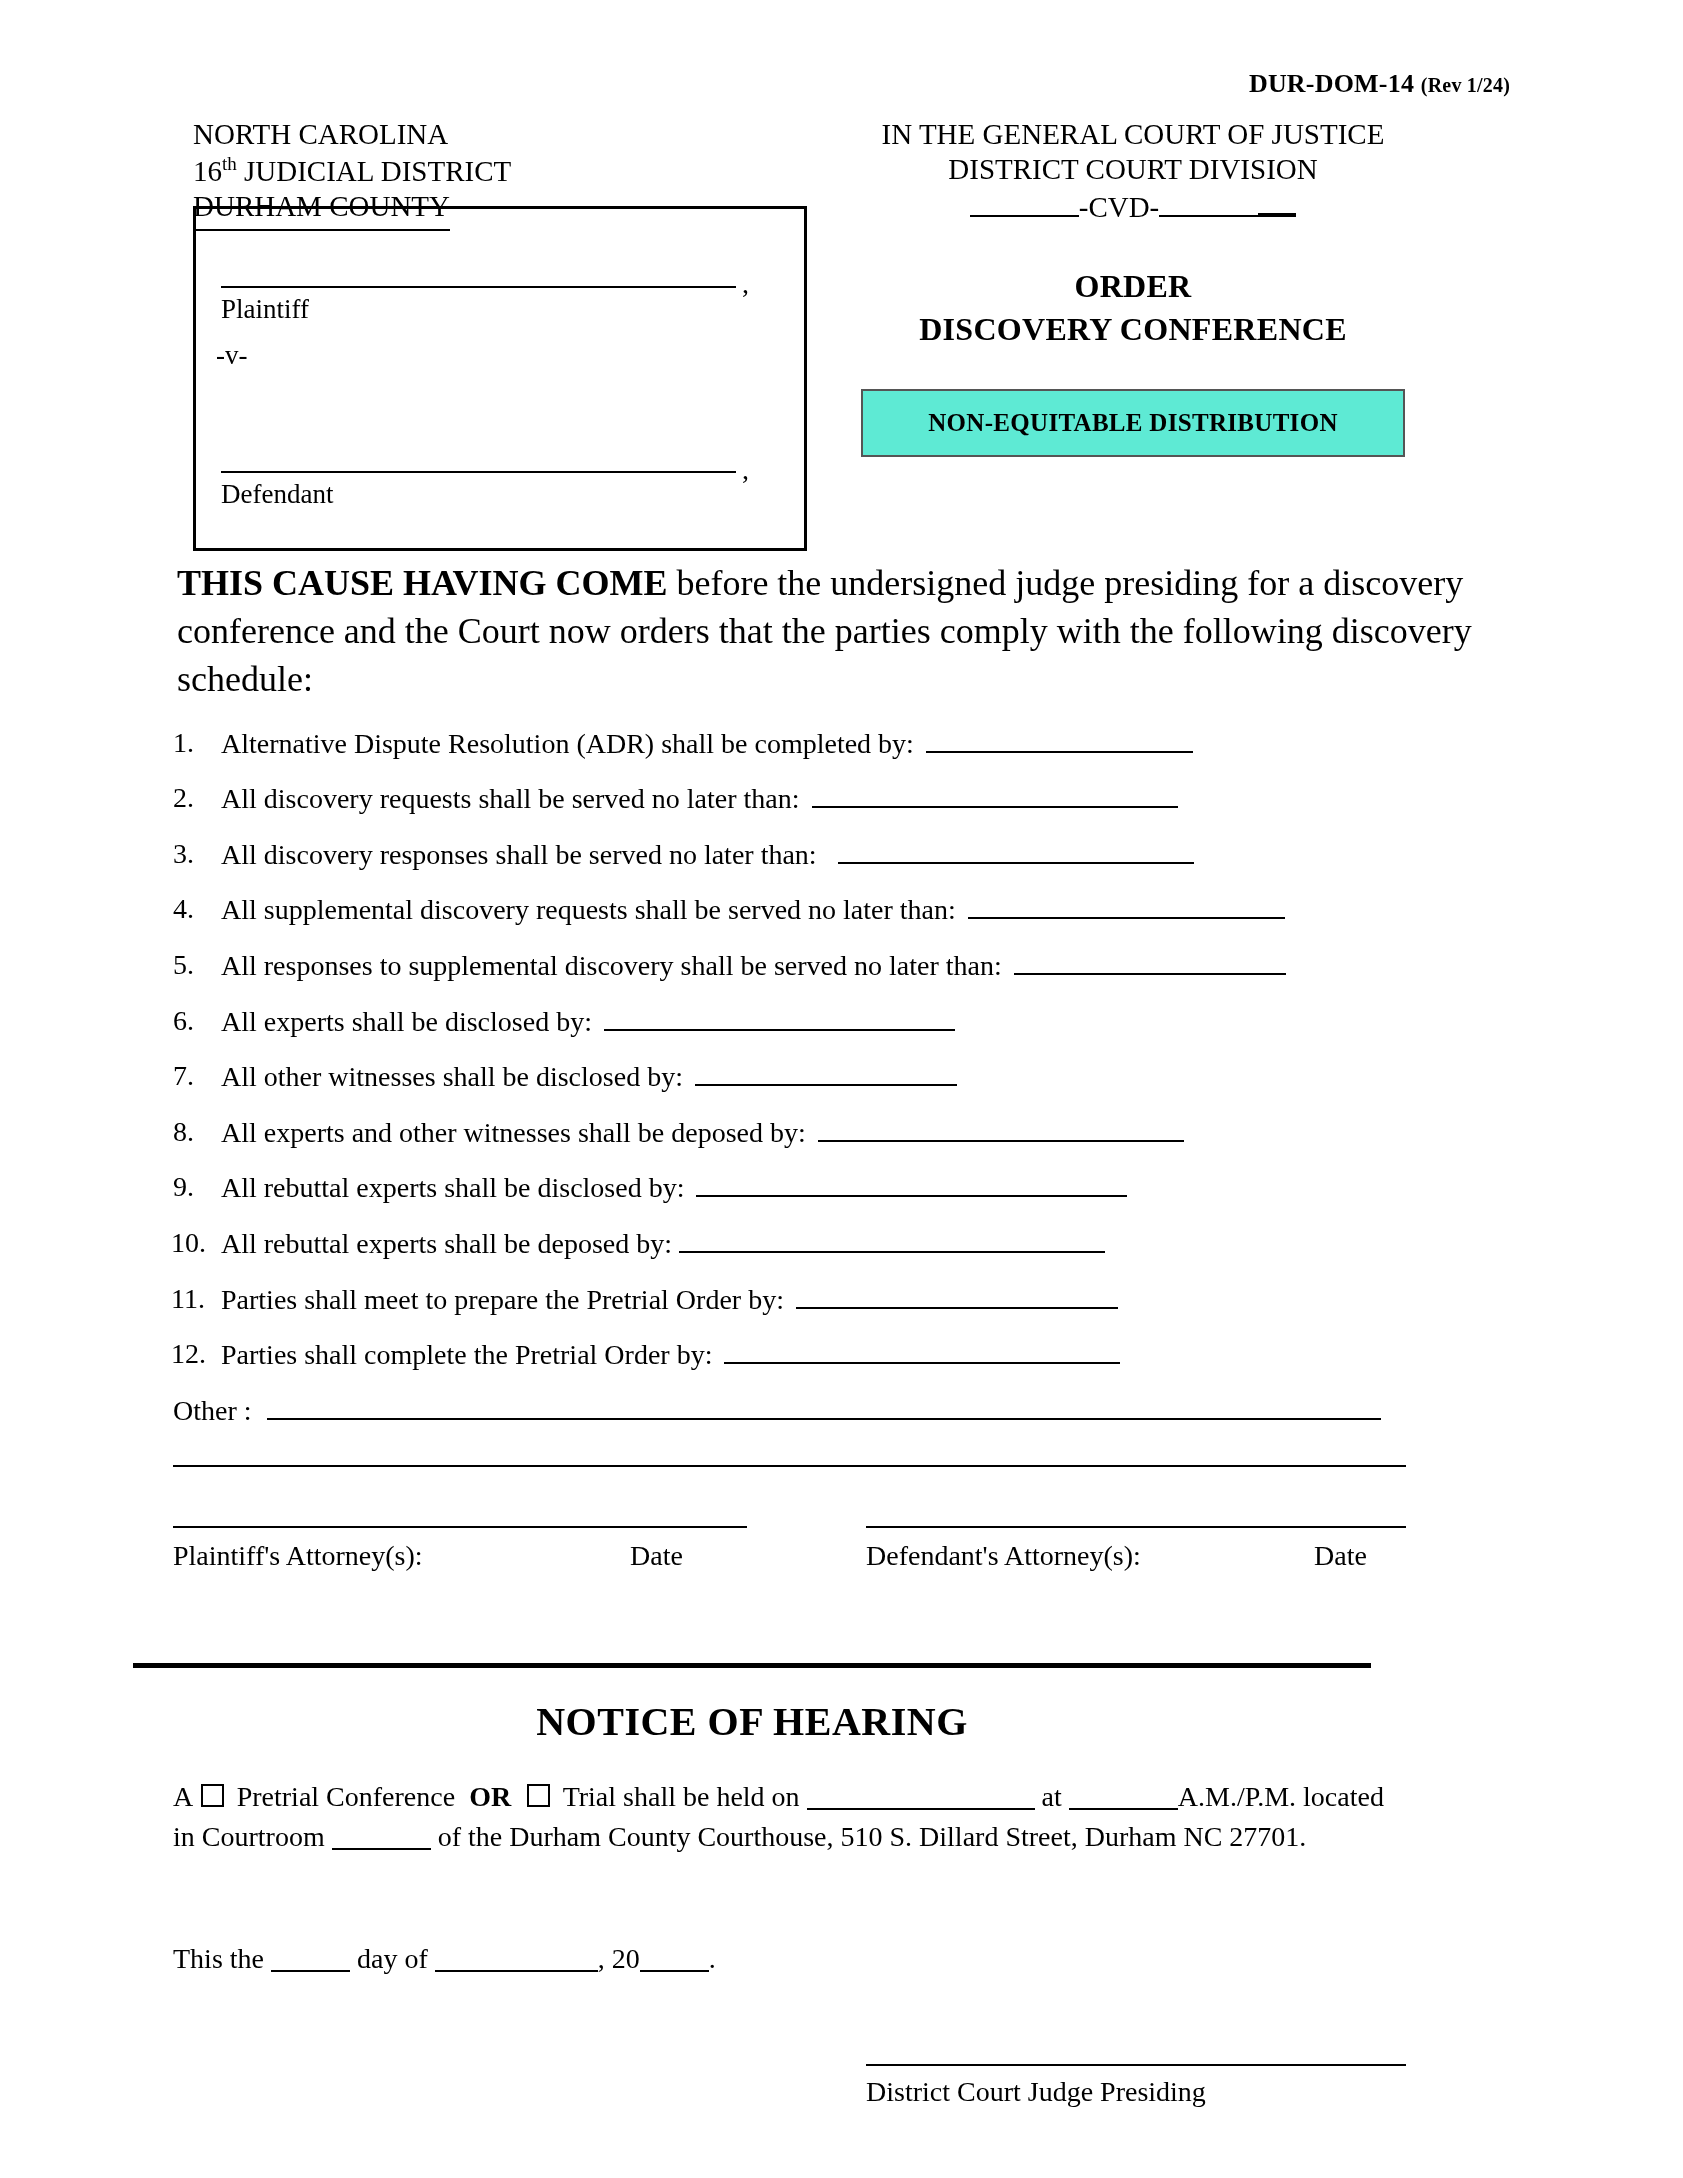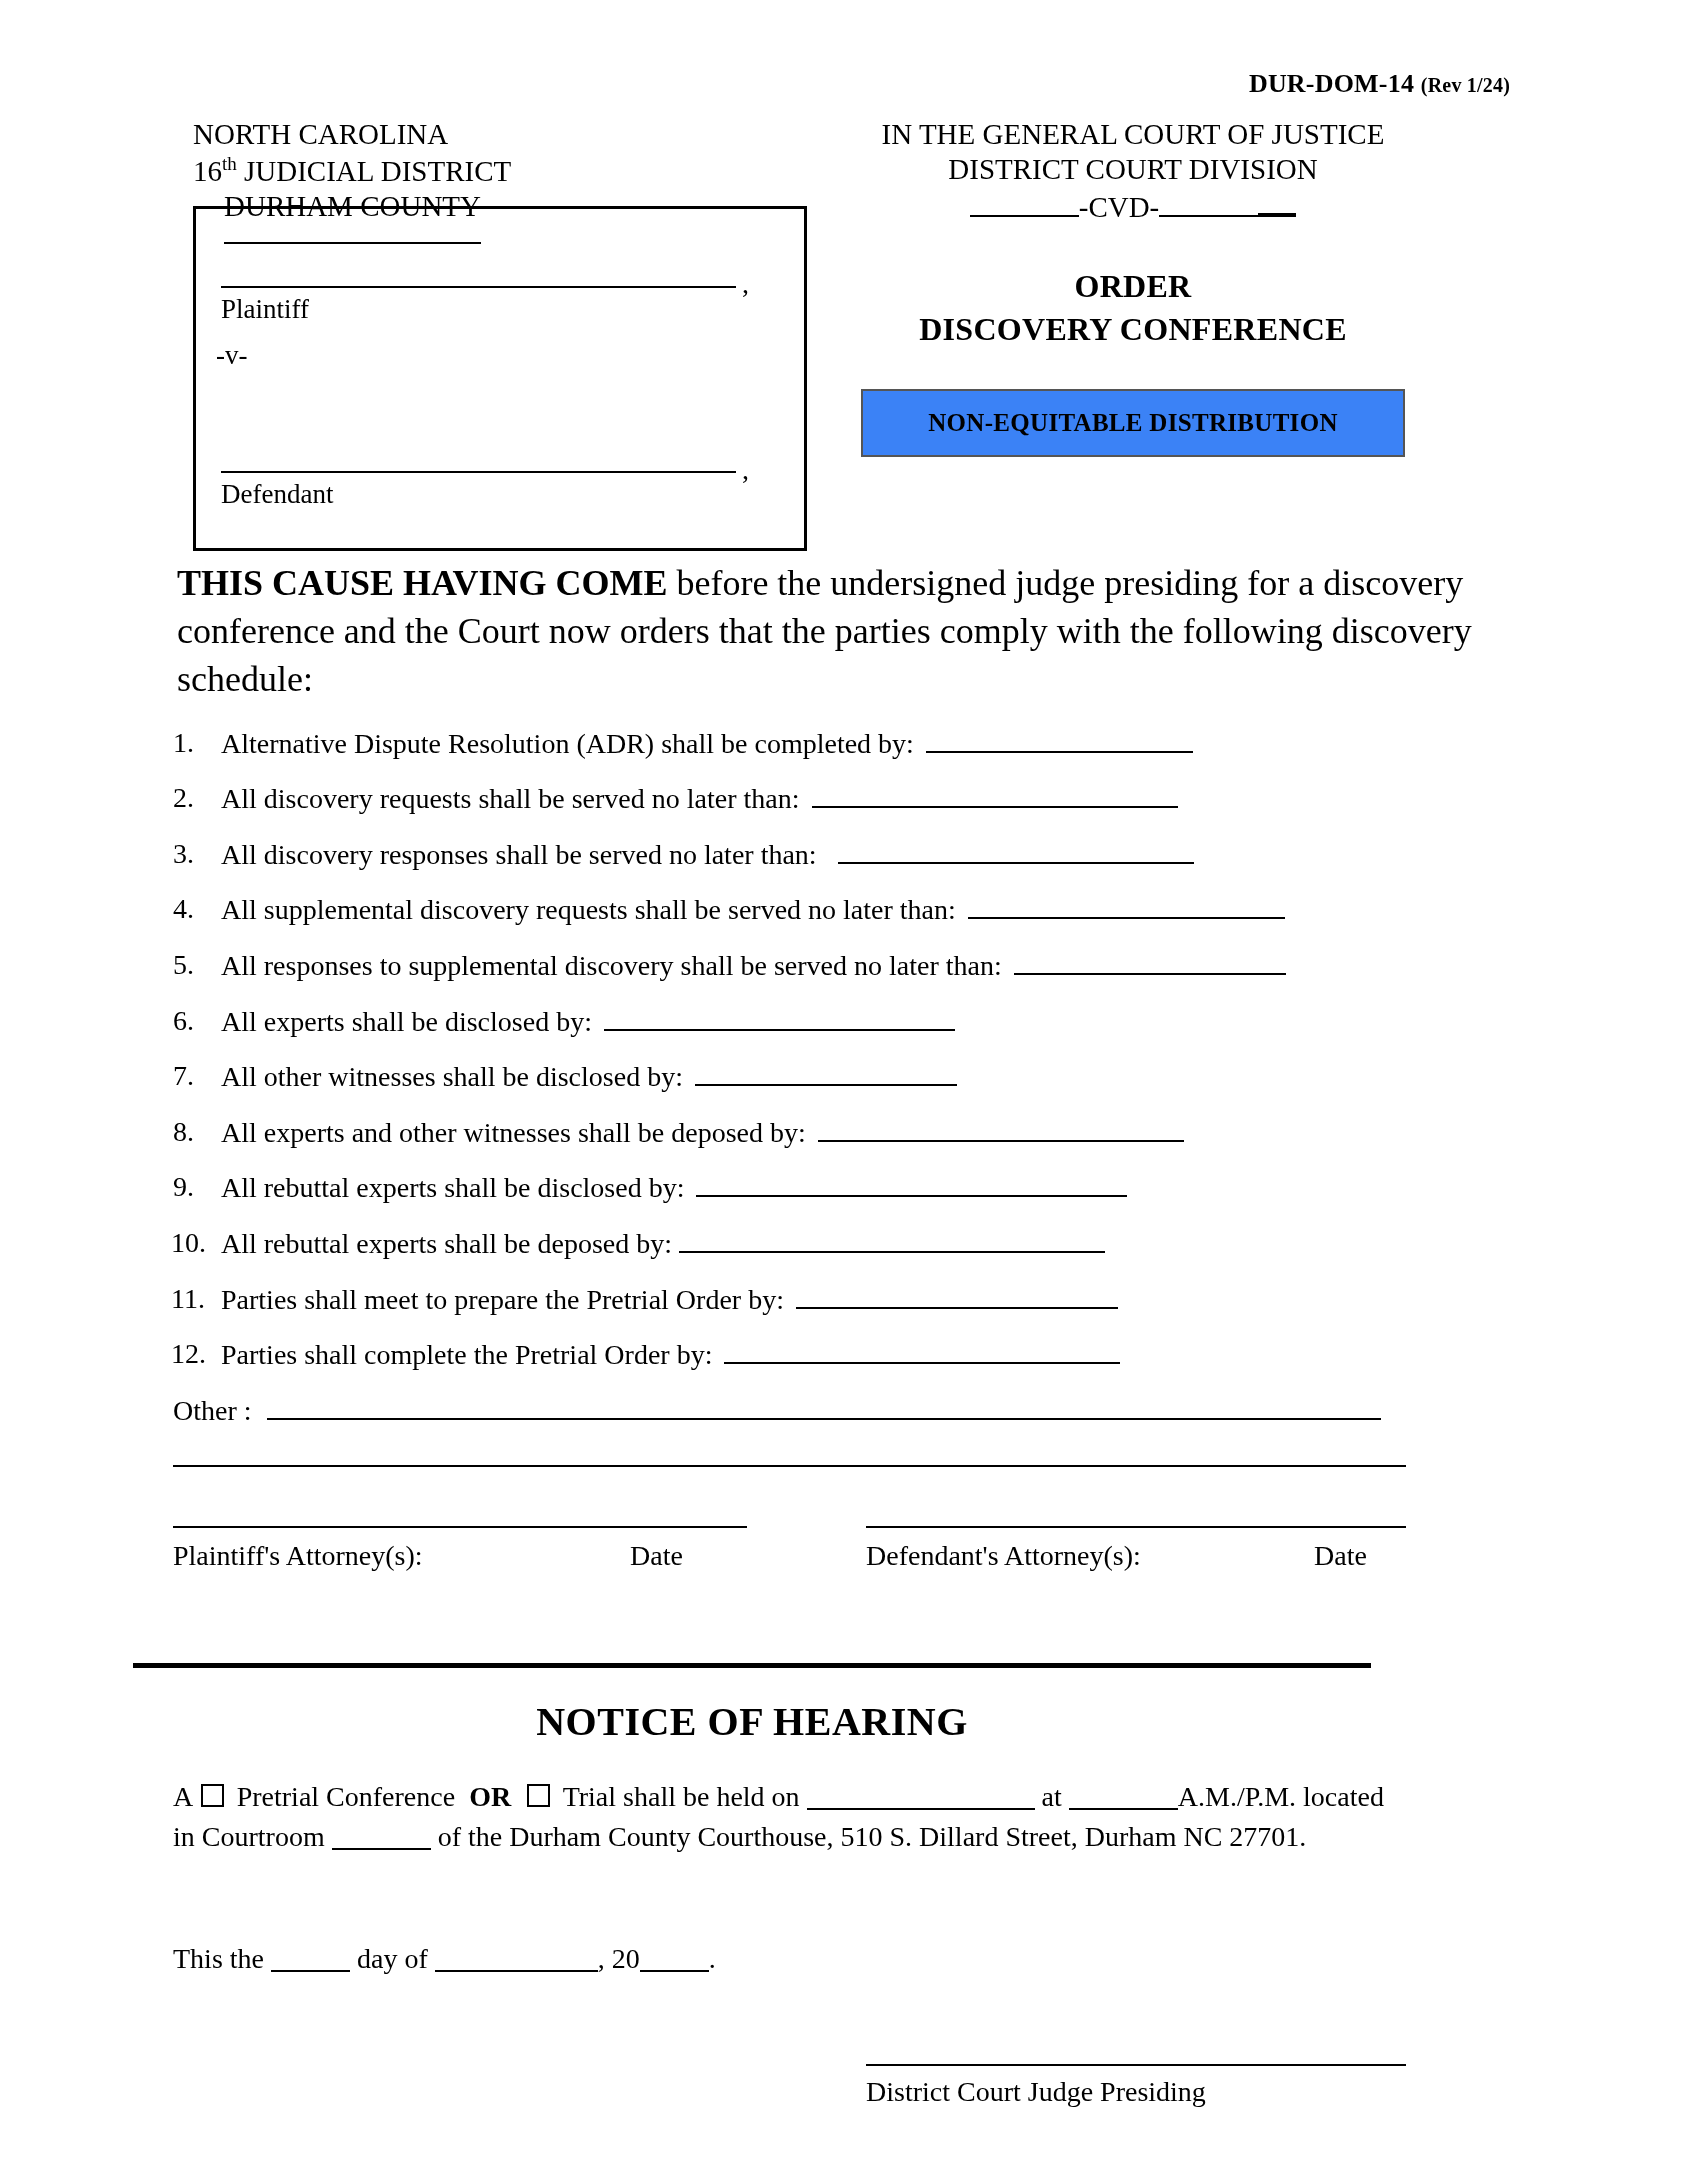--- a/index.html
+++ b/index.html
@@ -49,22 +49,21 @@
   .caption-left {
     position: absolute;
     left: 20px;
     top: 0;
     font-size: 29px;
     line-height: 1.22;
   }
   .caption-left .county {
     border-bottom: 2px solid #000;
     display: inline-block;
-    padding-bottom: 17px;
-    margin-left: 31px;
+    padding-bottom: 4px;
   }
   .sup {
     font-size: 19px;
     vertical-align: super;
   }
   .caption-right {
     position: absolute;
     left: 653px;
     top: 0;
     font-size: 29px;
@@ -138,21 +137,21 @@
   .doc-title {
     font-size: 32px;
     font-weight: bold;
     line-height: 1.35;
     letter-spacing: 0.3px;
   }
   .ned-box {
     margin: 38px auto 0 auto;
     width: 540px;
     border: 2px solid #555;
-    background: #3b82f6;
+    background: #5eead4;
     padding: 18px 0 18px 0;
     font-size: 25px;
     font-weight: bold;
     letter-spacing: 0.3px;
   }
 
   
   .lead {
     font-size: 36px;
     line-height: 1.34;

